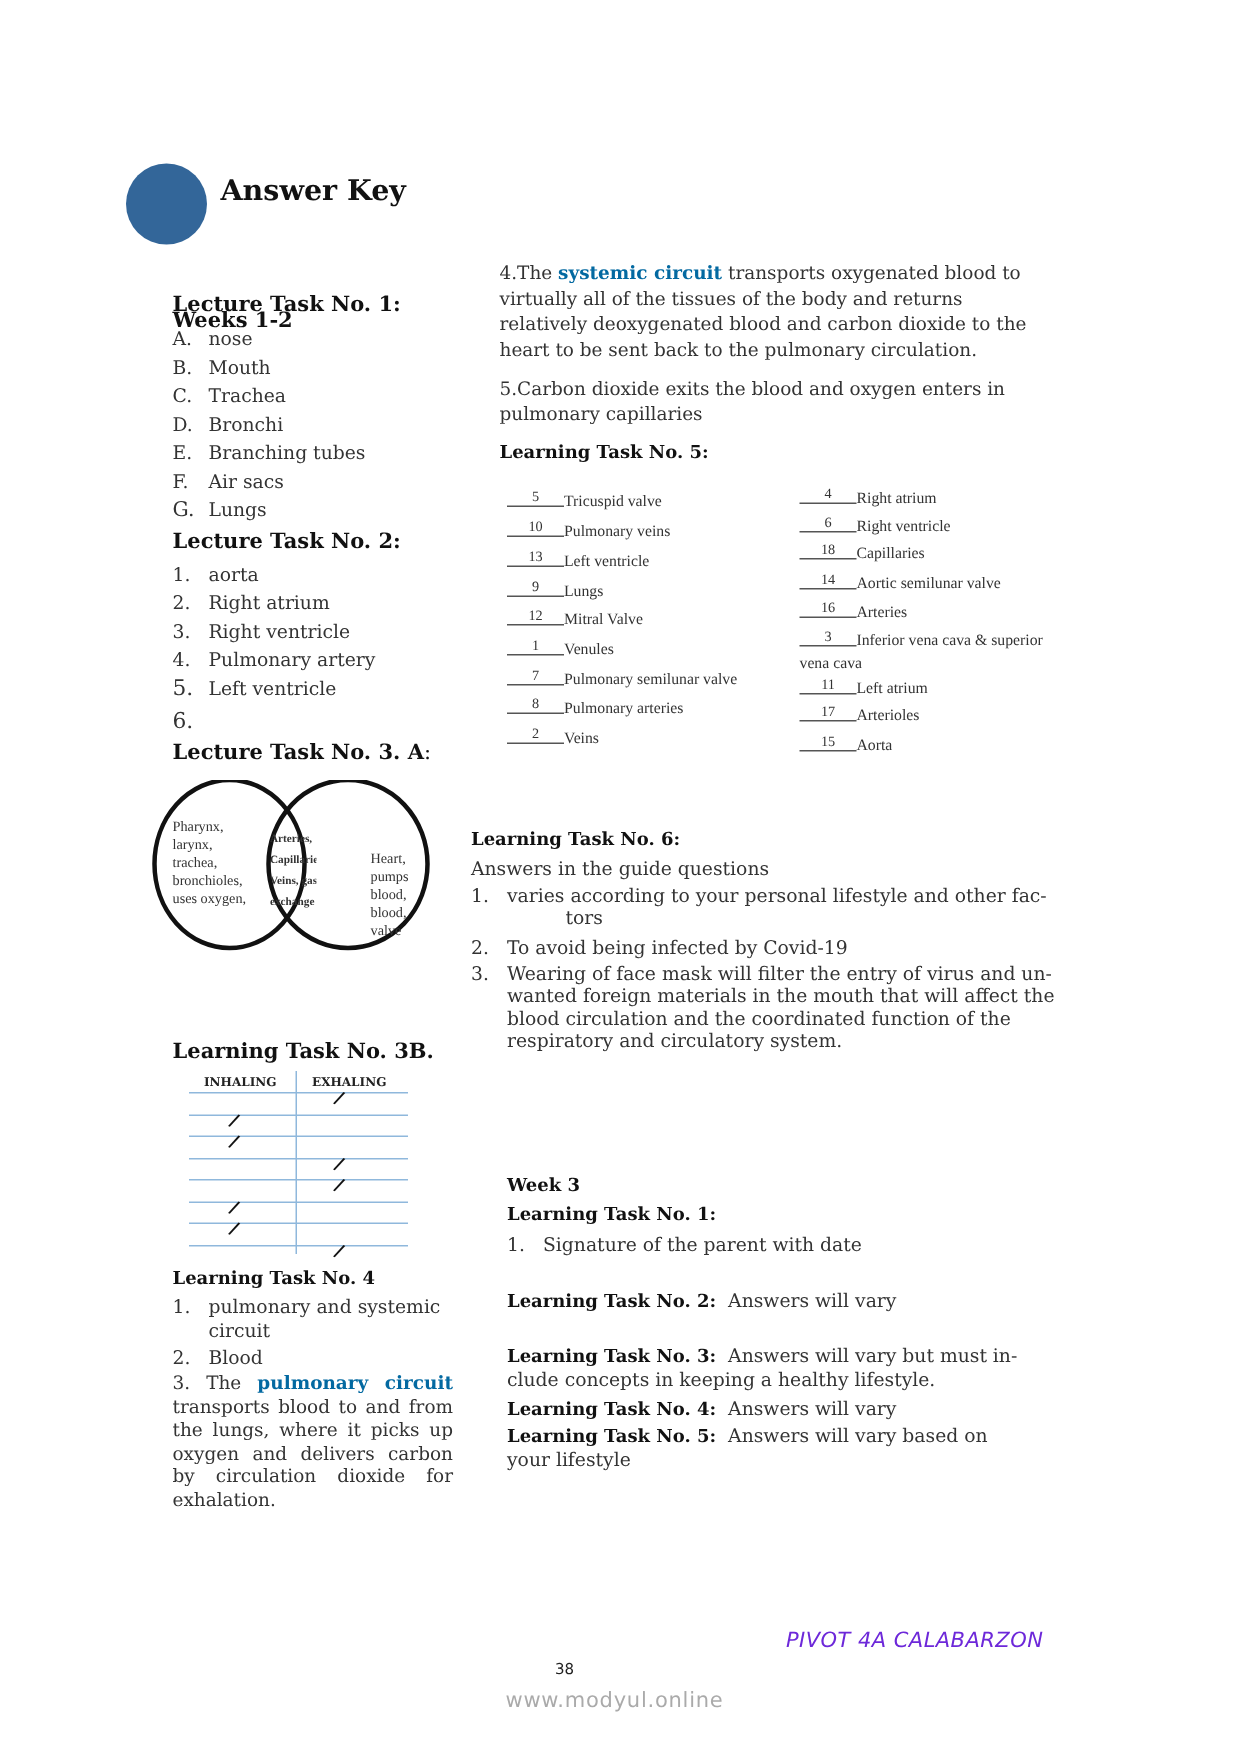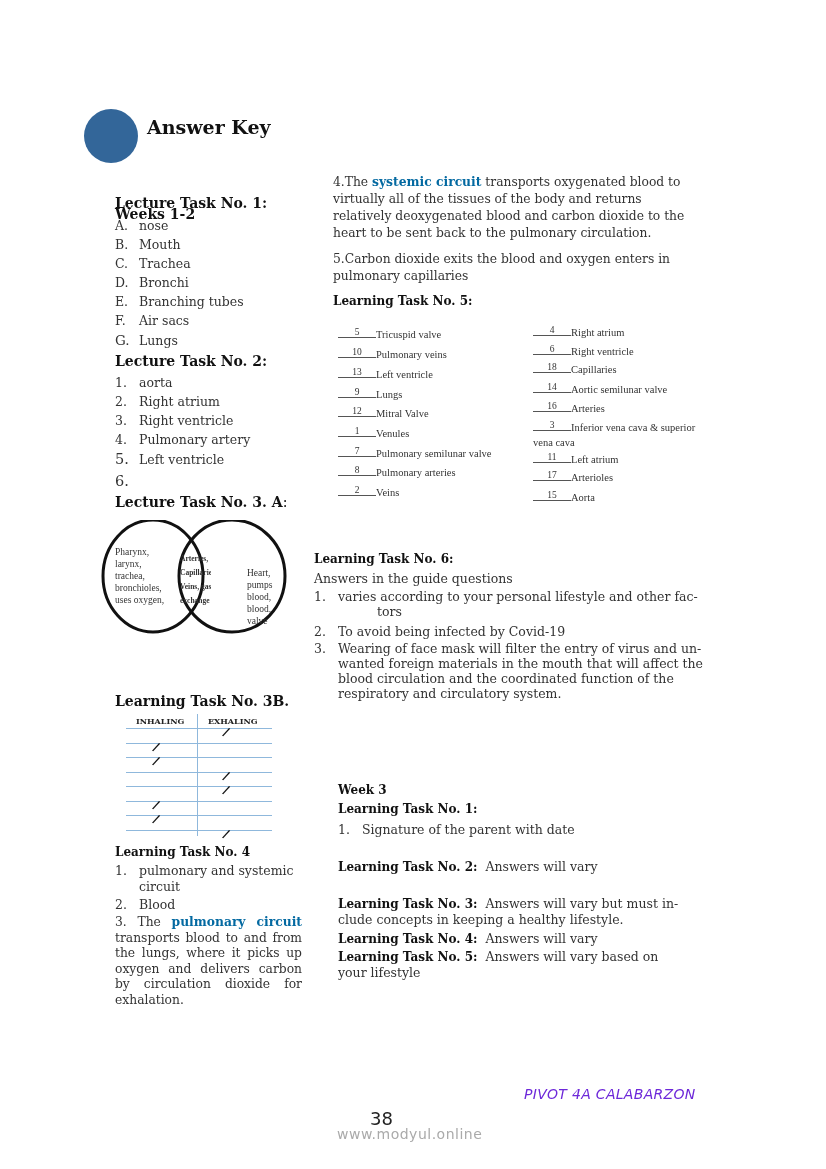--- a/index.html
+++ b/index.html
@@ -25,21 +25,21 @@
   
   #venn { left: 100px; top: 520px; width: 200px; height: 120px; }
   .venn-text { font-family: "Liberation Serif", serif; font-size: 9.5px; color: #333; line-height: 12px; }
   .venn-mid { font-size: 7.5px; line-height: 14px; overflow: hidden; white-space: nowrap; font-weight: bold; }
 
   
   #tbl { left: 126px; top: 714px; width: 146px; }
   .tbl-head { font-family: "DejaVu Serif", serif; font-weight: bold; font-size: 8px; color: #222; }
 
   #footer-pivot { left: 524px; top: 1086px; font-family: "DejaVu Sans", sans-serif; font-style: italic; font-size: 14px; color: #6d28d9; letter-spacing: 0.3px; }
-  #page-num { left: 370px; top: 1108px; font-family: "DejaVu Sans", sans-serif; font-size: 18px; color: #222; }
+  #page-num { left: 370px; top: 1108px; font-family: "DejaVu Sans", sans-serif; font-size: 10px; color: #222; }
   #watermark { left: 337px; top: 1126px; font-family: "DejaVu Sans", sans-serif; font-size: 14px; color: #aaa; letter-spacing: 0.5px; }
 </style>
 </head>
 <body>
 
 <div id="badge" class="abs"></div>
 <div id="title" class="abs">Answer Key</div>
 
 <div class="abs h-week" style="left:115px; top:173px;margin-top:33px;">Weeks 1-2</div>
 <div class="abs h-task" style="left:115px; top:195px;">Lecture Task No. 1:</div>

